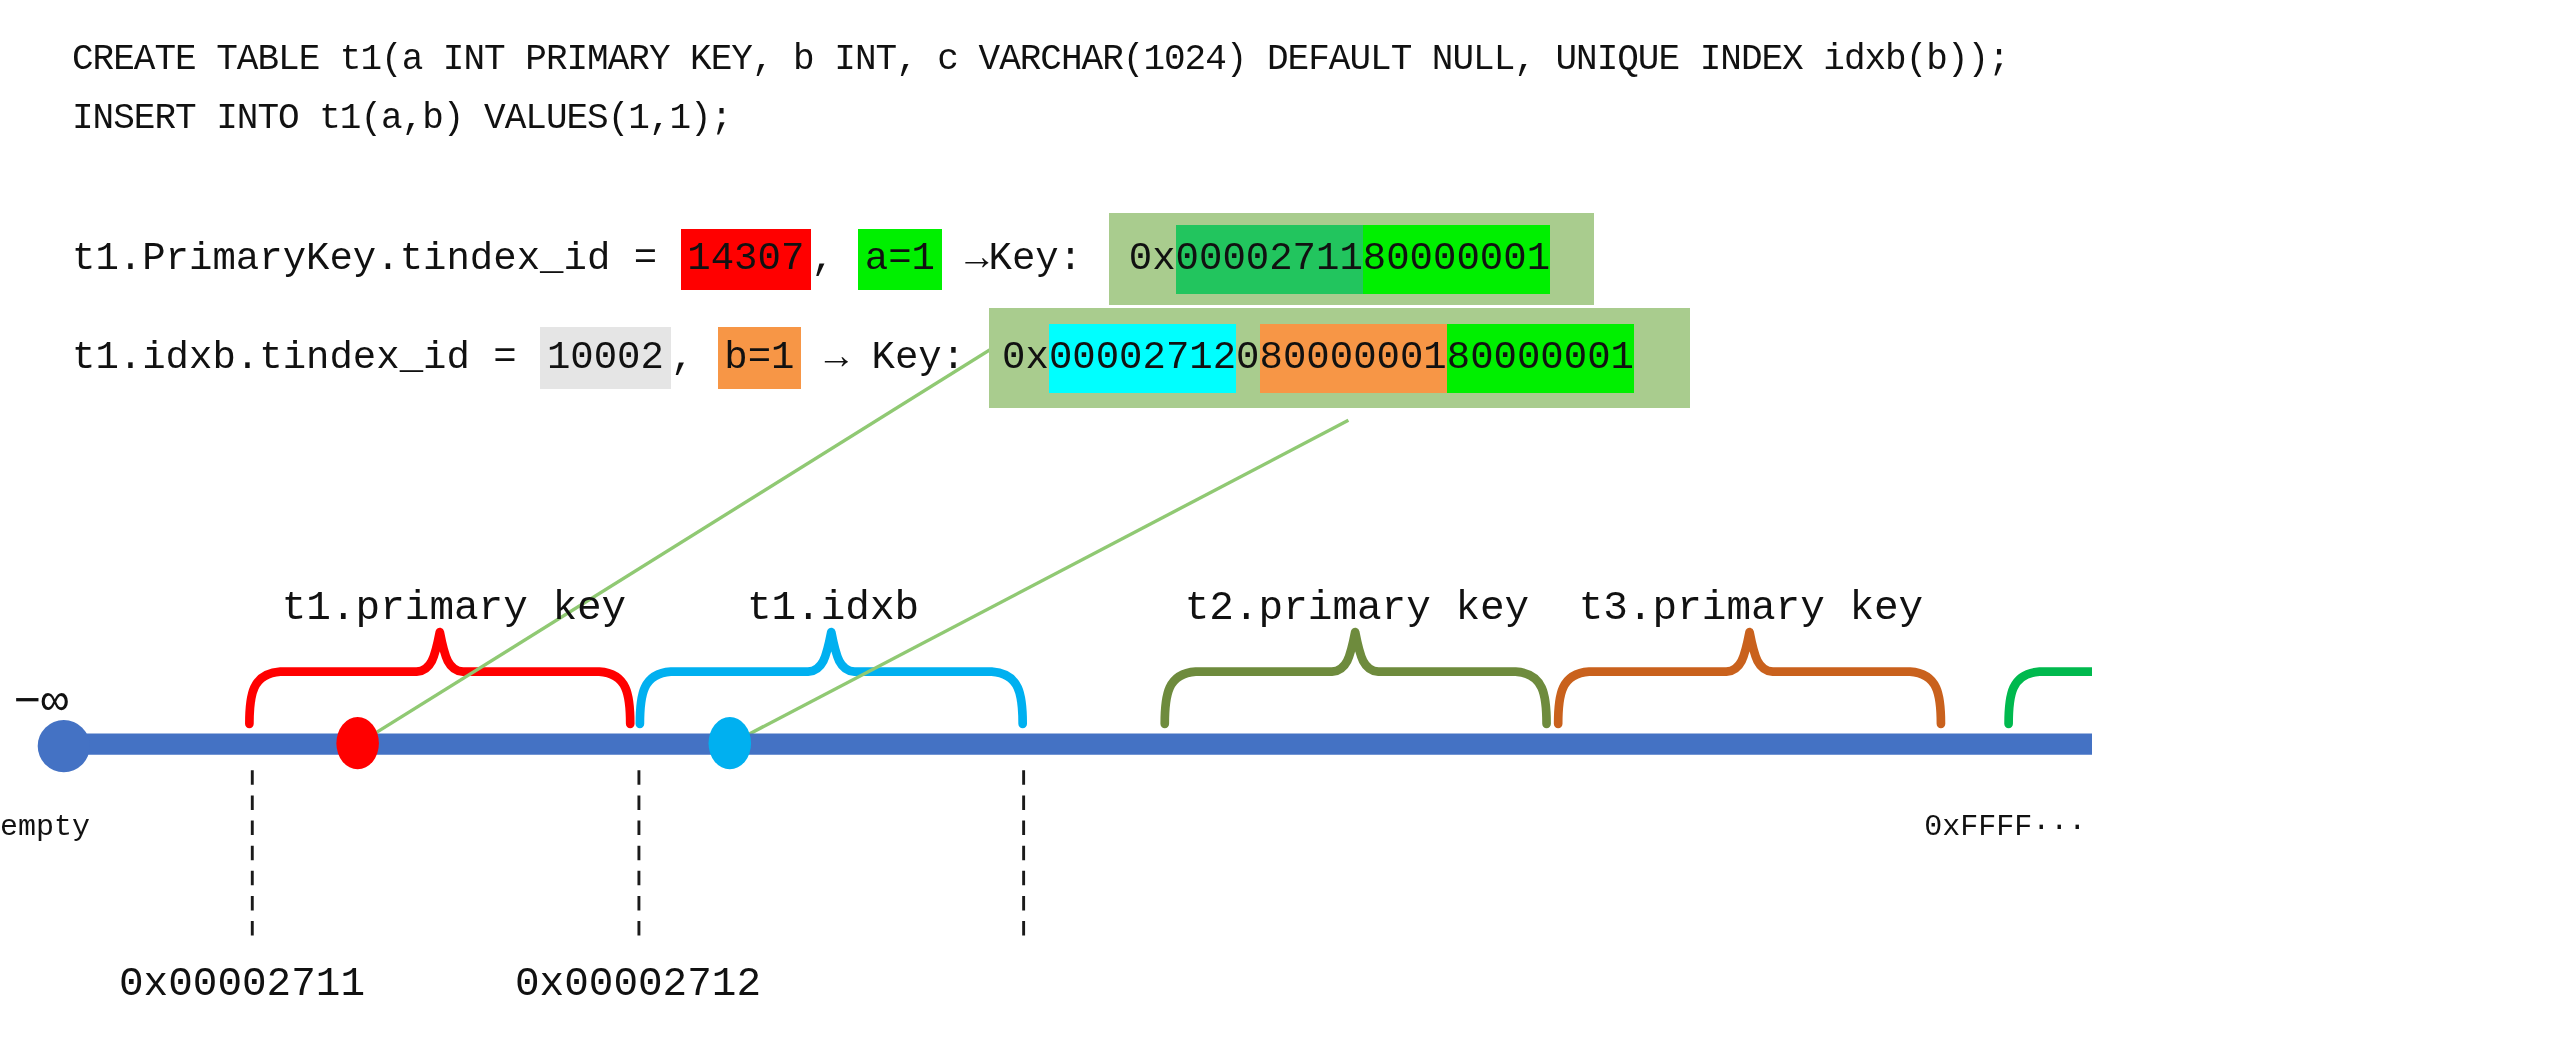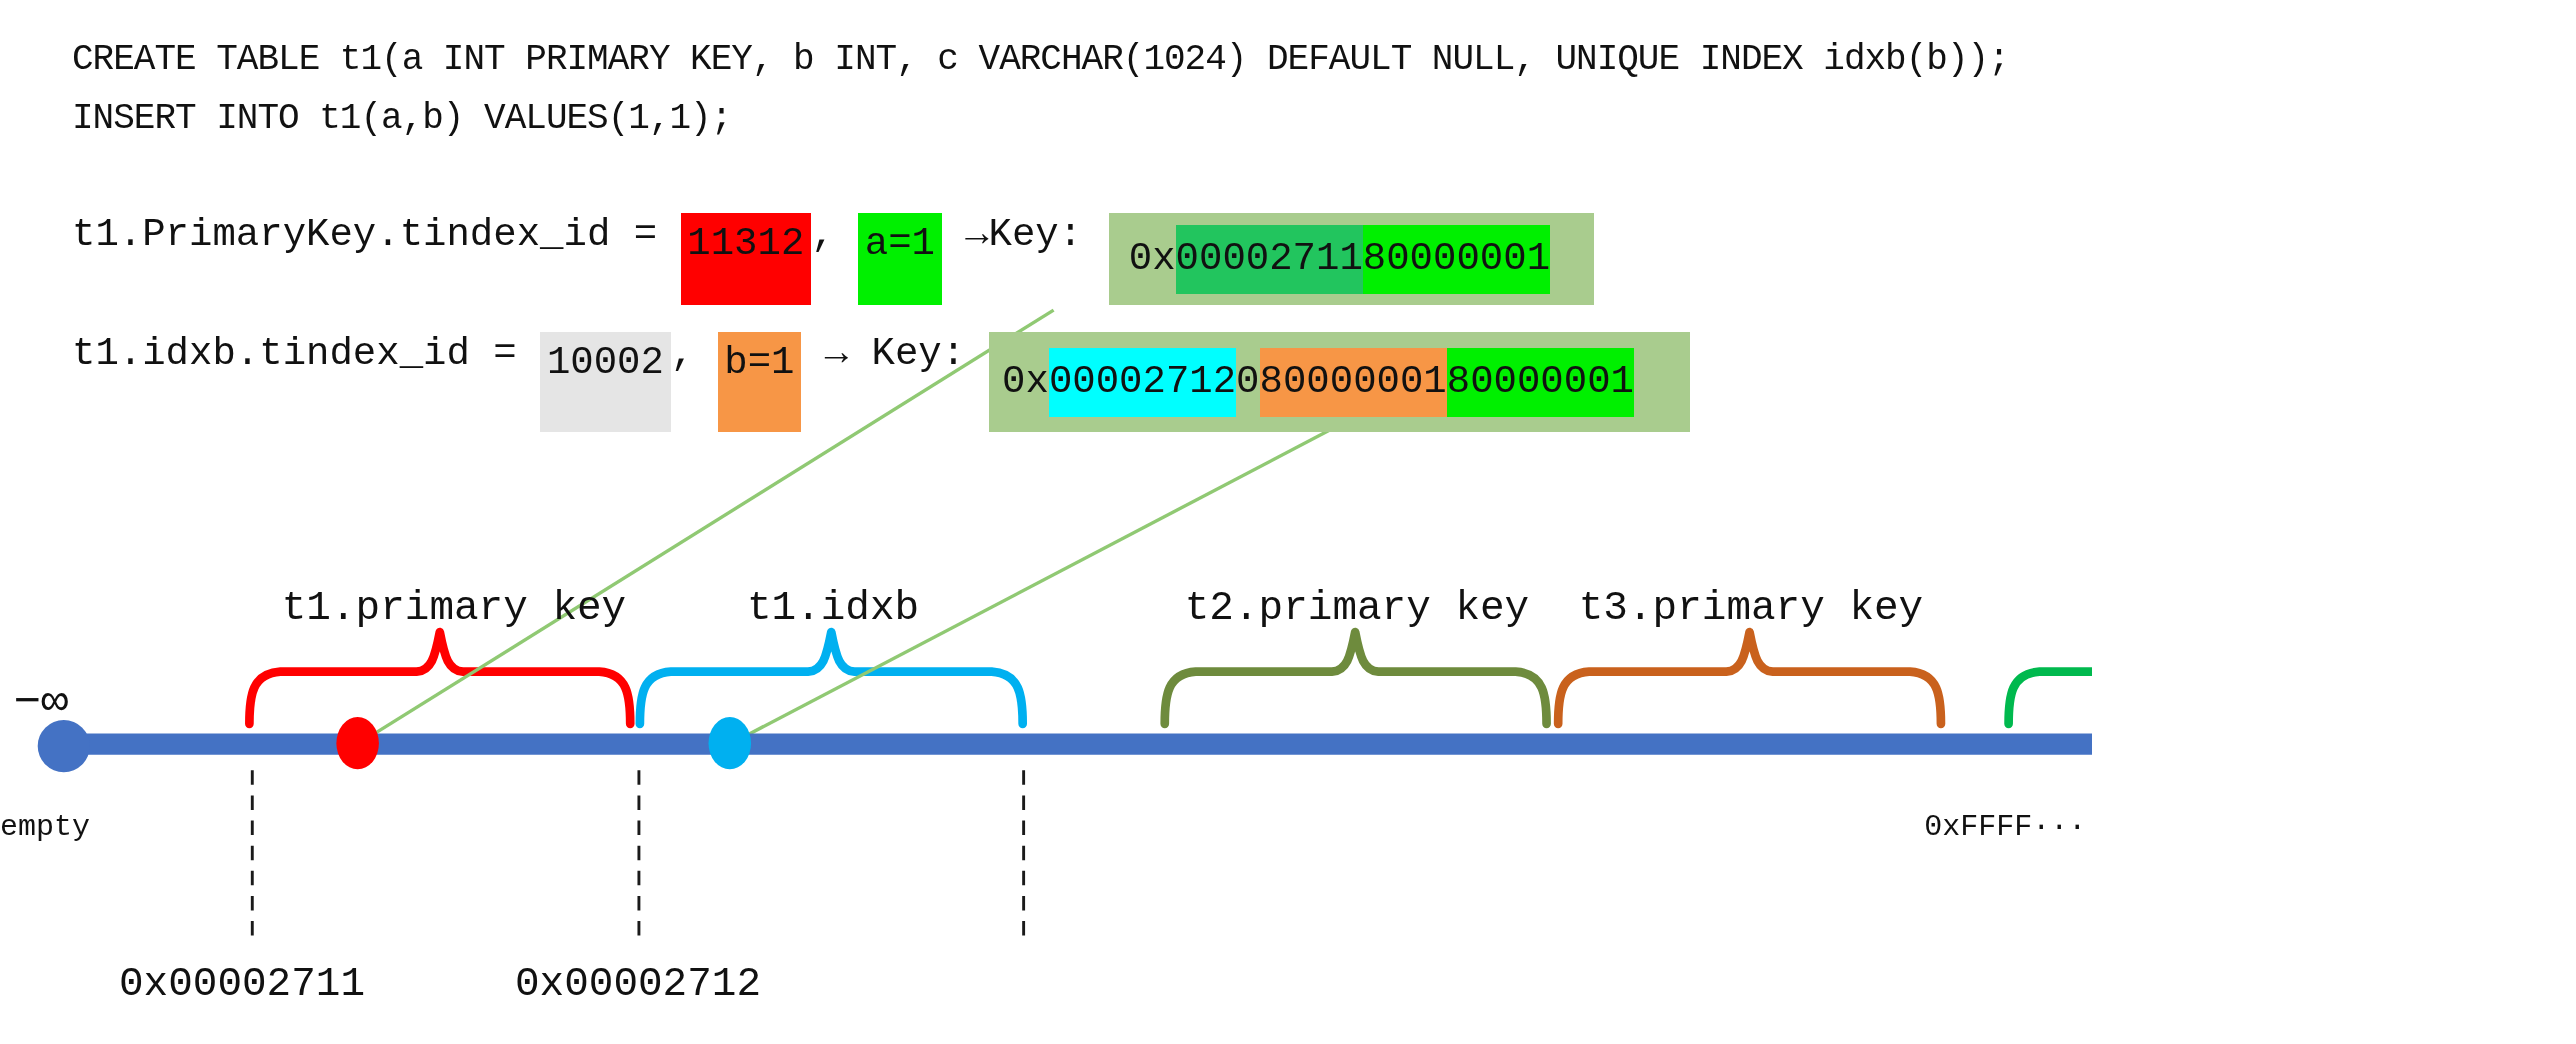--- a/index.html
+++ b/index.html
@@ -6,23 +6,23 @@
   .stage{
     position:relative;width:2092px;height:1045px;background:#ffffff;
     font-family:"Liberation Mono","DejaVu Sans Mono",monospace;color:#111;
     overflow:hidden;
     margin-top:24px;
   }
   .abs{position:absolute;}
   .sql{position:absolute;left:72px;font-size:36px;line-height:44px;white-space:pre;letter-spacing:-1px;}
   .sql1{top:13.5px;}
   .sql2{top:73px;}
-  .maprow{position:absolute;left:72px;display:flex;font-size:39px;line-height:44px;white-space:pre;}
+  .maprow{position:absolute;left:72px;display:flex;align-items:center;font-size:39px;line-height:44px;white-space:pre;}
   .maprow1{top:189px;}
-  .maprow2{top:308px;font-family:Liberation Mono, monospace;}
+  .maprow2{top:284px;font-family:Liberation Mono, monospace;}
   .hl{padding:8.7px 6.8px;}
   .keybox{display:flex;align-items:center;}
   .kb1{padding:11.6px 44px 11.6px 19.3px;margin-left:3.9px;}
   .kb2{padding:15.5px 56px 15.5px 13.5px;}
   .seg{padding:12.6px 0;}
   .lbl{position:absolute;transform:translateX(-50%);font-size:41px;line-height:48px;white-space:pre;}
   .rangelbl{top:560px;}
   .ticklbl{top:936px;font-family:Liberation Mono, monospace;}
   .inf{position:absolute;font-size:46px;line-height:52px;white-space:pre;}
   .edge{position:absolute;font-size:30px;line-height:48px;white-space:pre;}
@@ -54,21 +54,21 @@
     <line stroke-width="3" stroke-dasharray="15 11" x1="261" y1="772" x2="261" y2="950" stroke="#1a1a1a"></line>
     <line stroke-width="3" stroke-dasharray="15 11" x1="661" y1="772" x2="661" y2="950" stroke="#1a1a1a"></line>
     <line stroke-width="3" stroke-dasharray="15 11" x1="1059" y1="772" x2="1059" y2="950" stroke="#1a1a1a"></line>
   </svg>
 
   <div class="sql sql1">CREATE TABLE t1(a INT PRIMARY KEY, b INT, c VARCHAR(1024) DEFAULT NULL, UNIQUE INDEX idxb(b));</div>
   <div class="sql sql2">INSERT INTO t1(a,b) VALUES(1,1);</div>
 
   <div class="maprow maprow1">
     <span>t1.PrimaryKey.tindex_id = </span>
-    <span class="hl" style="background: rgb(255, 0, 0);">11312</span>
+    <span class="hl" style="background: rgb(255, 0, 0);">14307</span>
     <span>, </span>
     <span class="hl" style="background: rgb(0, 240, 0);">a=1</span>
     <span> →Key: </span>
     <span class="keybox kb1" style="background: rgb(169, 204, 142);">
       <span>0x</span>
       <span class="seg" style="background: #22c55e;">00002711</span>
       <span class="seg" style="background: rgb(0, 240, 0);">80000001</span>
     </span>
   </div>
 

